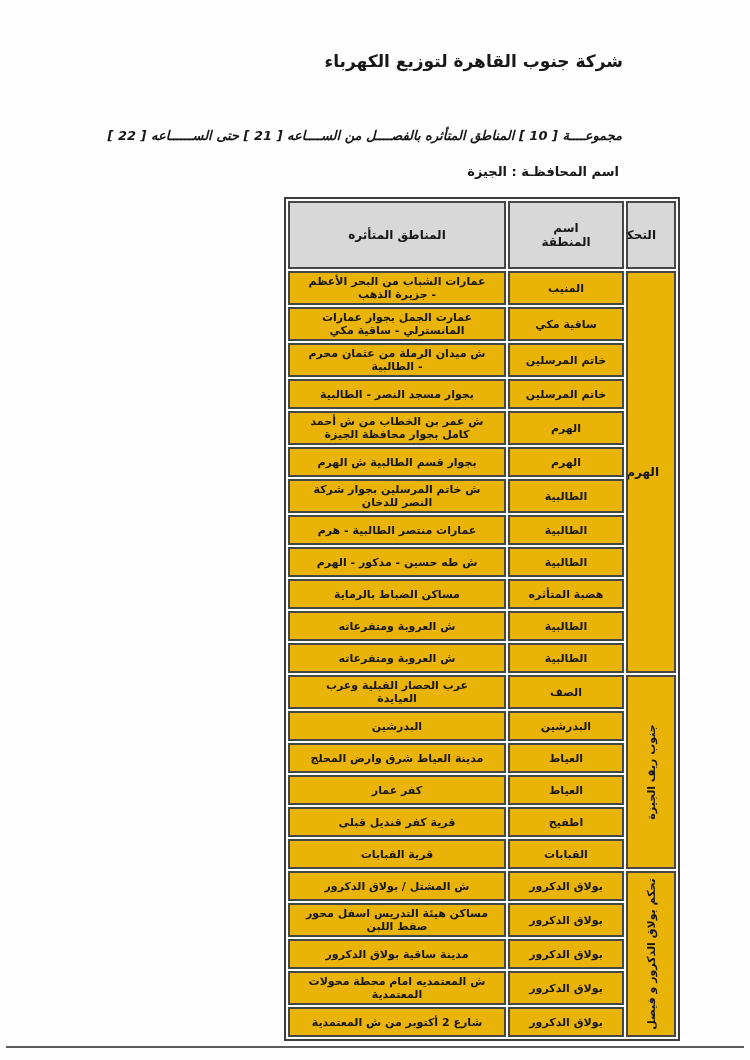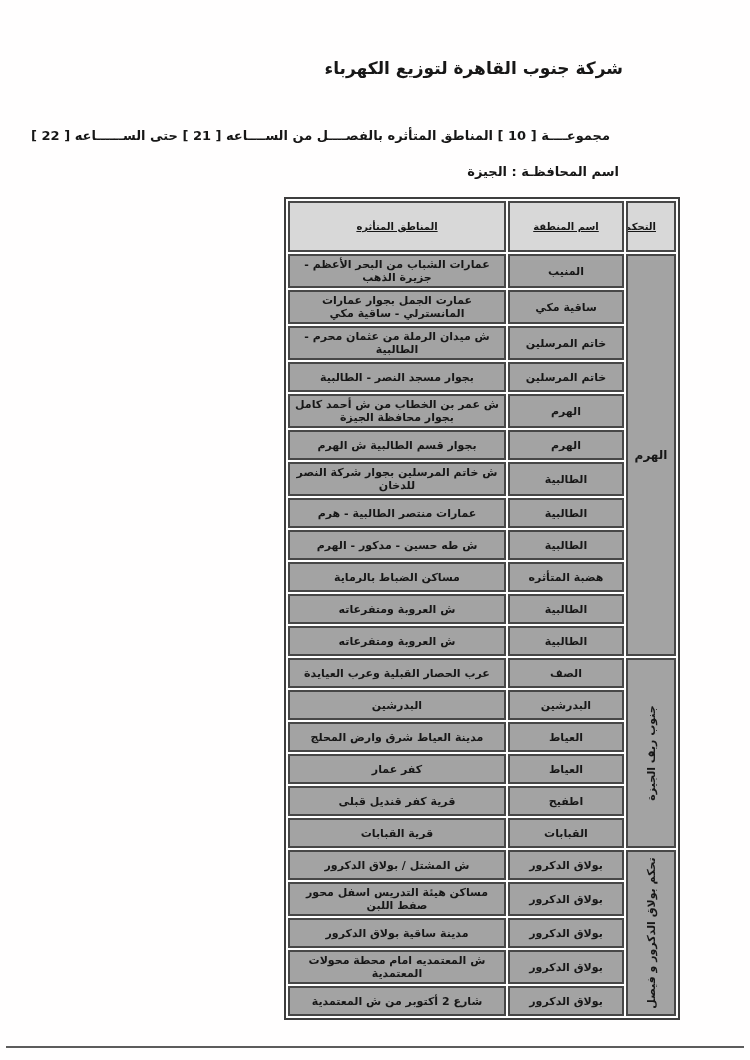--- a/index.html
+++ b/index.html
@@ -7,23 +7,23 @@
     position: relative;
     width: 750px;
     height: 1060px;
     background: #fffefe;
     font-family: "DejaVu Sans", sans-serif;
     direction: rtl;
     color: #171717;
     overflow: hidden;
   }
   .hline { position: absolute; font-weight: bold; white-space: nowrap; }
-  .title1 { top: 58px;  right: 127px; font-size: 17px; letter-spacing: 0.5px; }
+  .title1 { top: 51px;  right: 127px; font-size: 17px; letter-spacing: 0.5px; }
   .title2 { top: 92px;  right: 128px; font-size: 15px; letter-spacing: 0.5px; }
-  .title3 { top: 128px; right: 140px; font-size: 13px; }
+  .title3 { top: 128px; right: 128px; font-size: 13px; font-style: italic; }
   .title4 { top: 164px; right: 131px; font-size: 13px; }
 
   table.sched {
     position: absolute;
     top: 197px;
     right: 70px;
     width: 396px;
     table-layout: fixed;
     border-collapse: separate;
     border-spacing: 2px;
@@ -34,29 +34,28 @@
     box-sizing: border-box;
     border: 2px solid #474747;
     text-align: center;
     vertical-align: middle;
     font-weight: bold;
     overflow: hidden;
   }
   table.sched th {
     background: #d8d8d8;
     height: 38px;
-    font-size: 10px;
+    font-size: 12px;
     padding: 18px;
-    text-decoration: underline;
   }
   table.sched td {
     height: 30px;
     font-size: 11px;
-    padding: 2px 0;
-    background: #a3a3a3;
+    padding: 2px 15px;
+    background: #eab308;
   }
   td.cell.control { position: relative; }
   .hlabel { font-size: 12px; font-weight: bold; }
   .vlabel {
     position: absolute;
     top: 50%; left: 50%;
     transform: translate(-50%, -50%) rotate(-90deg);
     white-space: nowrap;
     font-size: 11px;
     font-weight: bold;

